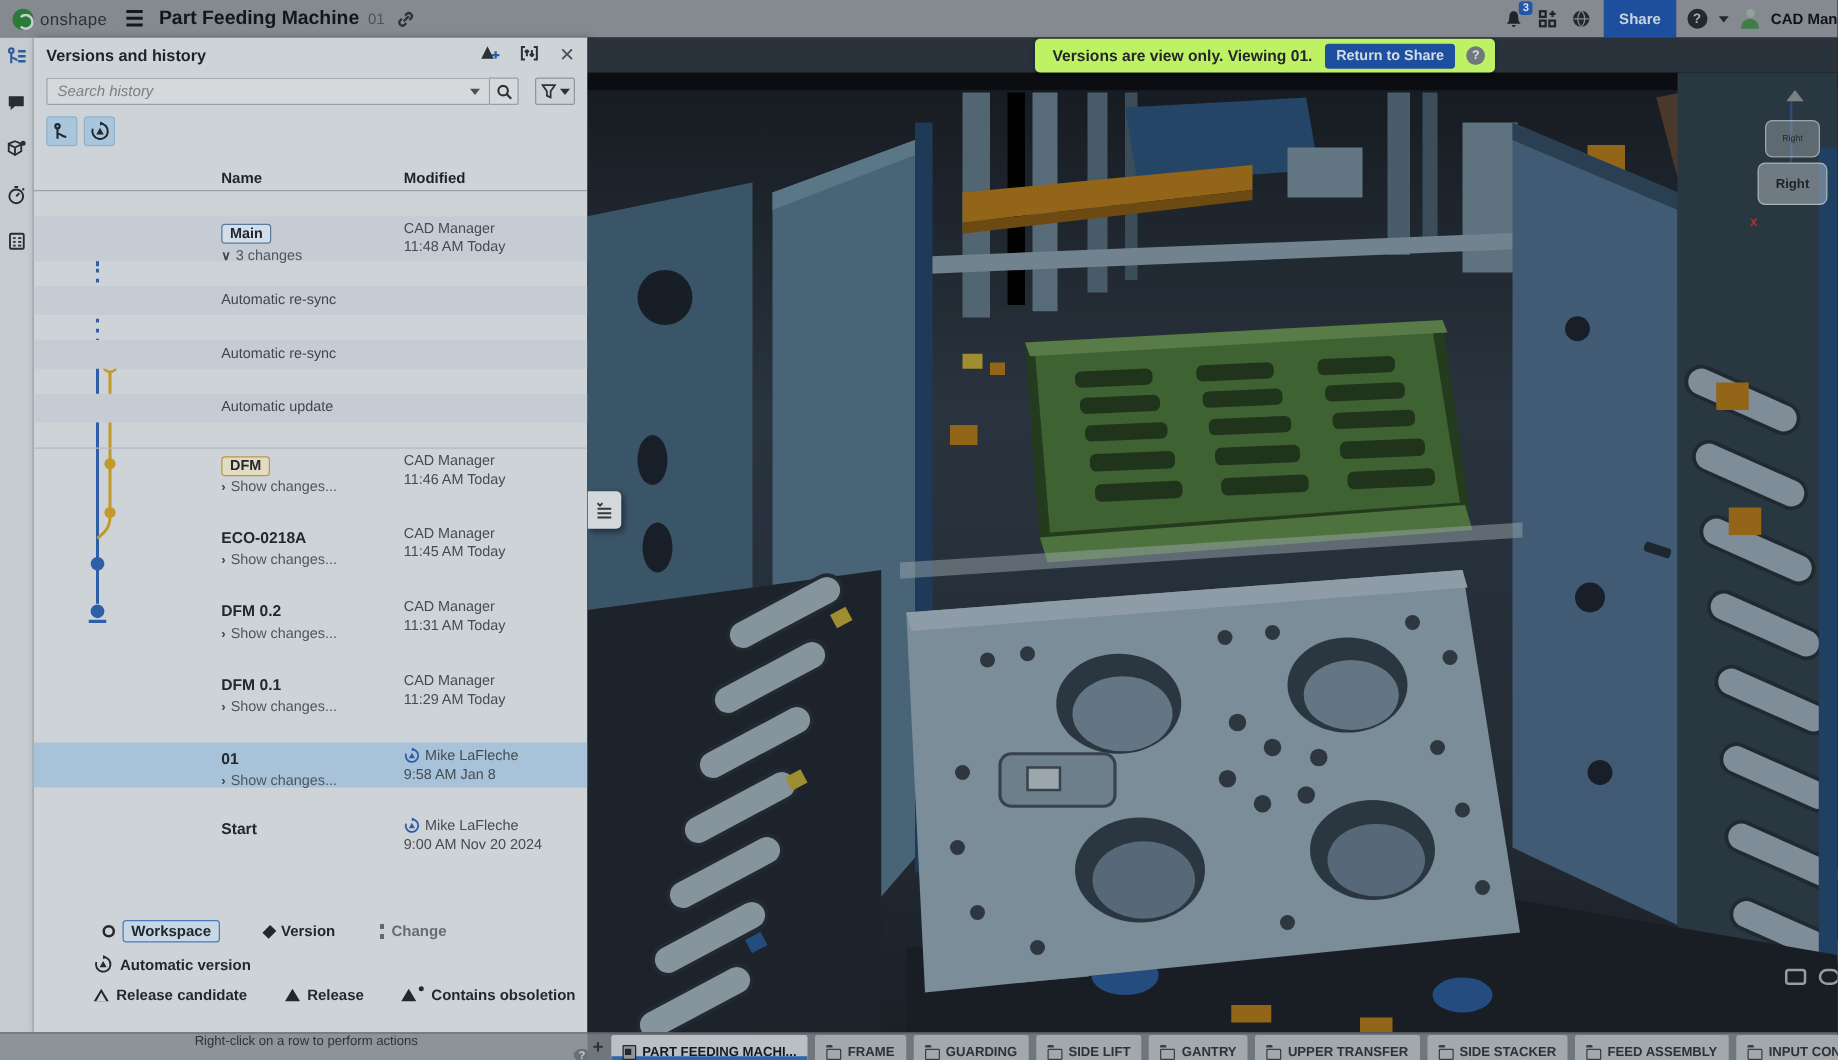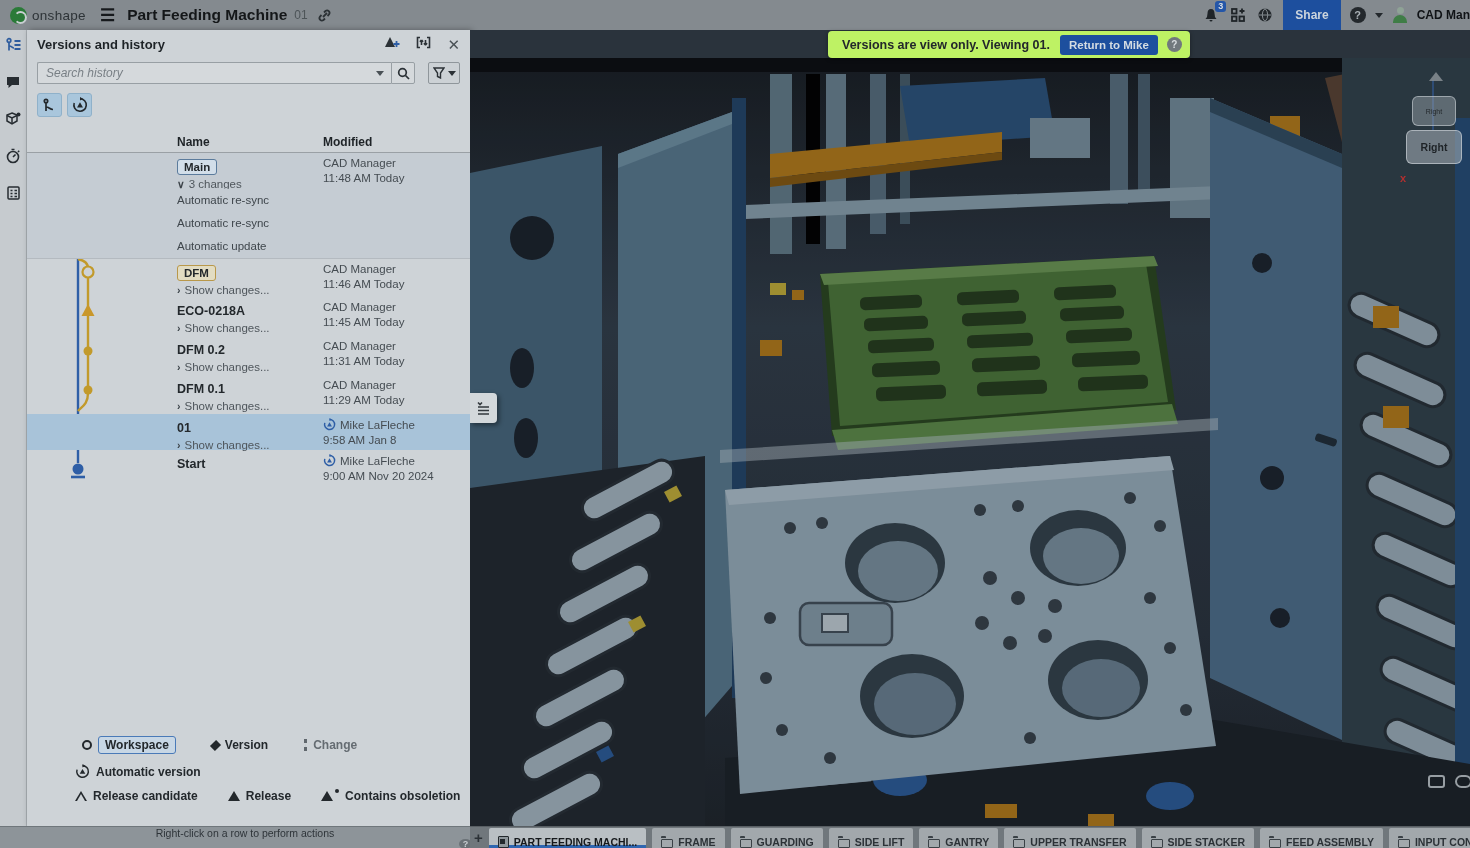--- a/index.html
+++ b/index.html
@@ -64,21 +64,21 @@
   #toggle-row { display:flex; gap:5px; padding:7px 10px 4px 10px; }
   .toggle-btn { width:25px; height:24px; background:#a9c6dc; border:1px solid #8fb1ca; border-radius:3px;
                 display:flex; align-items:center; justify-content:center; }
 
   #table-head { display:grid; grid-template-columns:150px 146px 1fr; padding-top:14px; height:32px;
                 border-bottom:1px solid #9aa0a5; }
   #table-head .th { font-size:12px; font-weight:bold; color:#1e2327; }
 
   #rows { position:relative; }
   #tree-svg { position:absolute; left:0; top:0; pointer-events:none; }
-  .vrow { display:grid; grid-template-columns:150px 146px 1fr; position:relative; }
+  .vrow { display:grid; grid-template-columns:150px 146px 1fr; position:relative;margin-top:20px; }
   .vrow.band { background:#c5ccd3; }
   .vrow.selected { background:#a8c3d9; }
   .vrow .cname { padding-top:4px; }
   .rowname { font-size:12.5px; font-weight:bold; color:#23282c; }
   .boxlabel { display:inline-block; font-size:11.5px; font-weight:bold; color:#23282c;
               border:1px solid; border-radius:3px; padding:1px 6px; }
   .boxlabel.blue { border-color:#5b7b9c; background:#d2dee9; }
   .boxlabel.yellow { border-color:#b9984a; background:#e2dcc2; }
   .subline { font-size:11.5px; color:#4f565c; margin-top:3px; display:flex; align-items:center; gap:4px; }
   .changename { font-size:11.5px; color:#3f464c; padding-top:5px; }
@@ -695,21 +695,21 @@
 <div id="viewcube">
   <span id="vc-zline"></span>
   <span id="vc-up"></span>
   <span id="vc-top">Right</span>
   <span id="vc-front">Right</span>
   <span id="vc-x">x</span>
 </div>
 
 <div id="banner">
   <span id="banner-text">Versions are view only. Viewing 01.</span>
-  <button id="banner-btn">Return to Mike</button>
+  <button id="banner-btn">Return to Share</button>
   <span id="banner-help">?</span>
 </div>
 
 <div id="tabbar">
   <span id="tab-add">+</span>
 <span class="tab active">
       <span class="asm-ic"></span>
       <span>PART FEEDING MACHI...</span>
     </span>
     <span class="tab">

